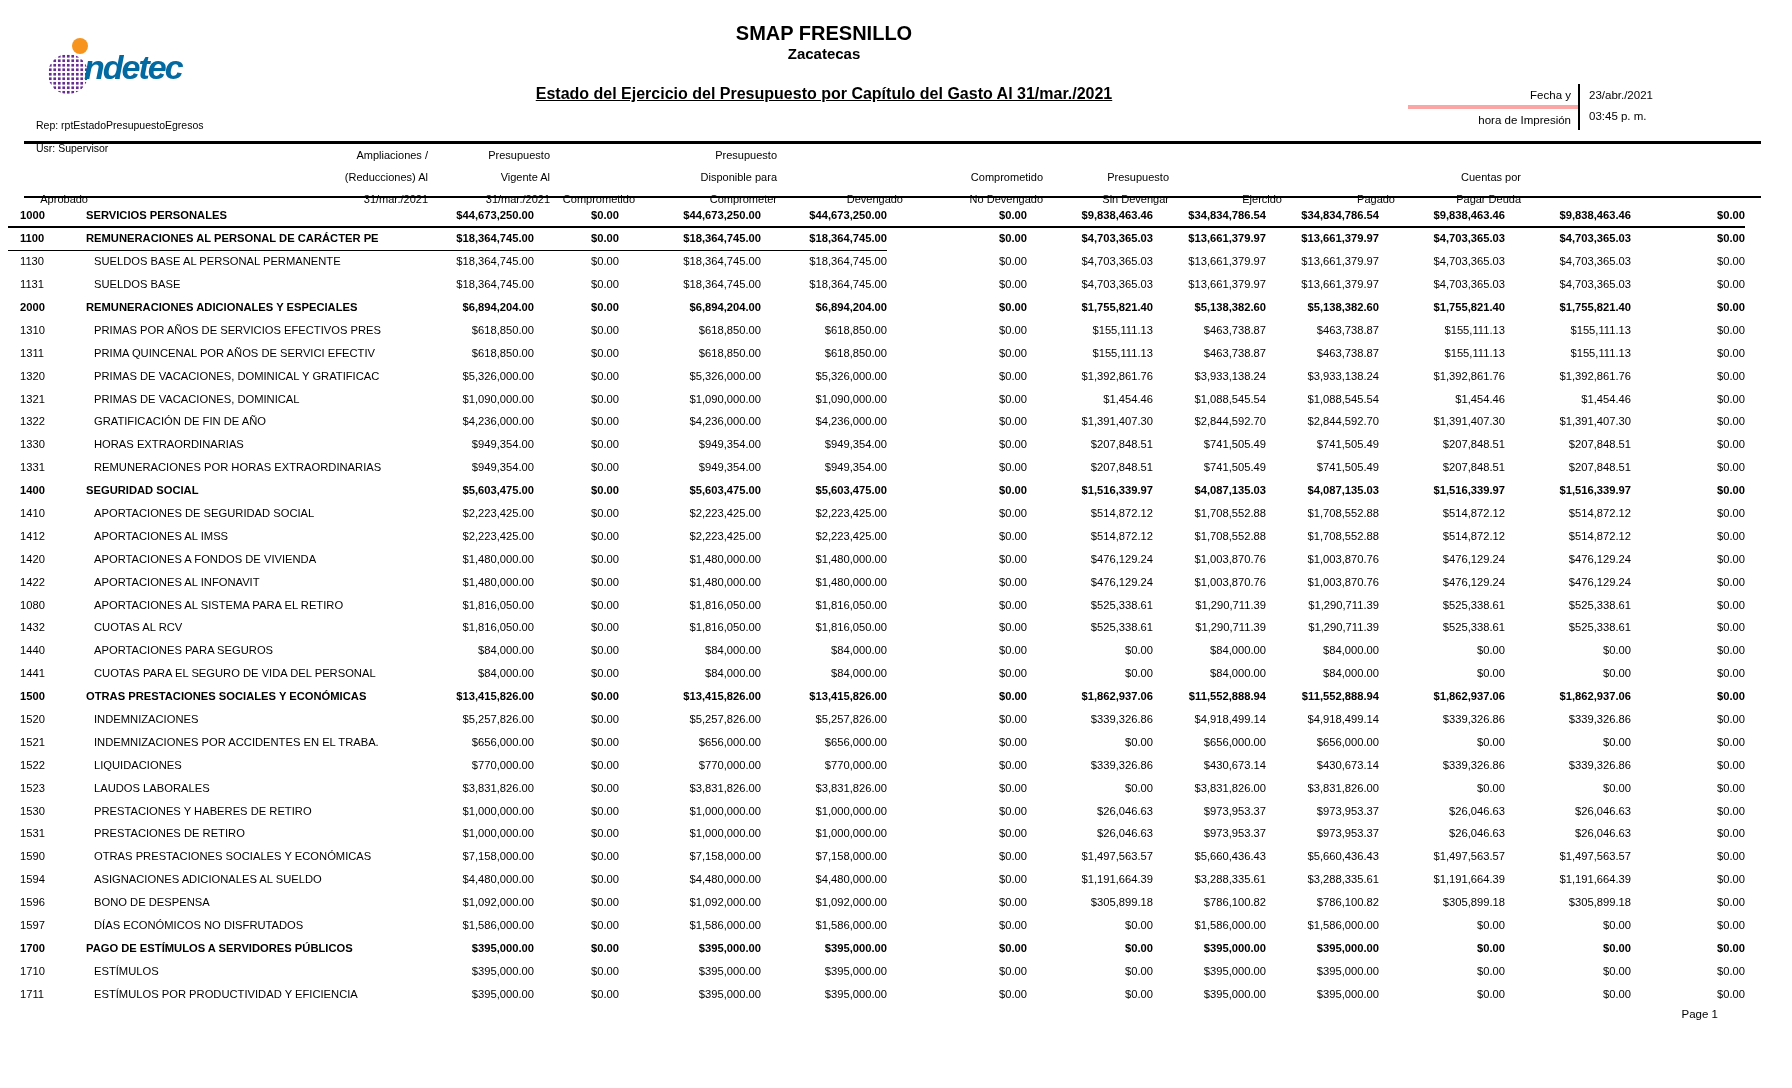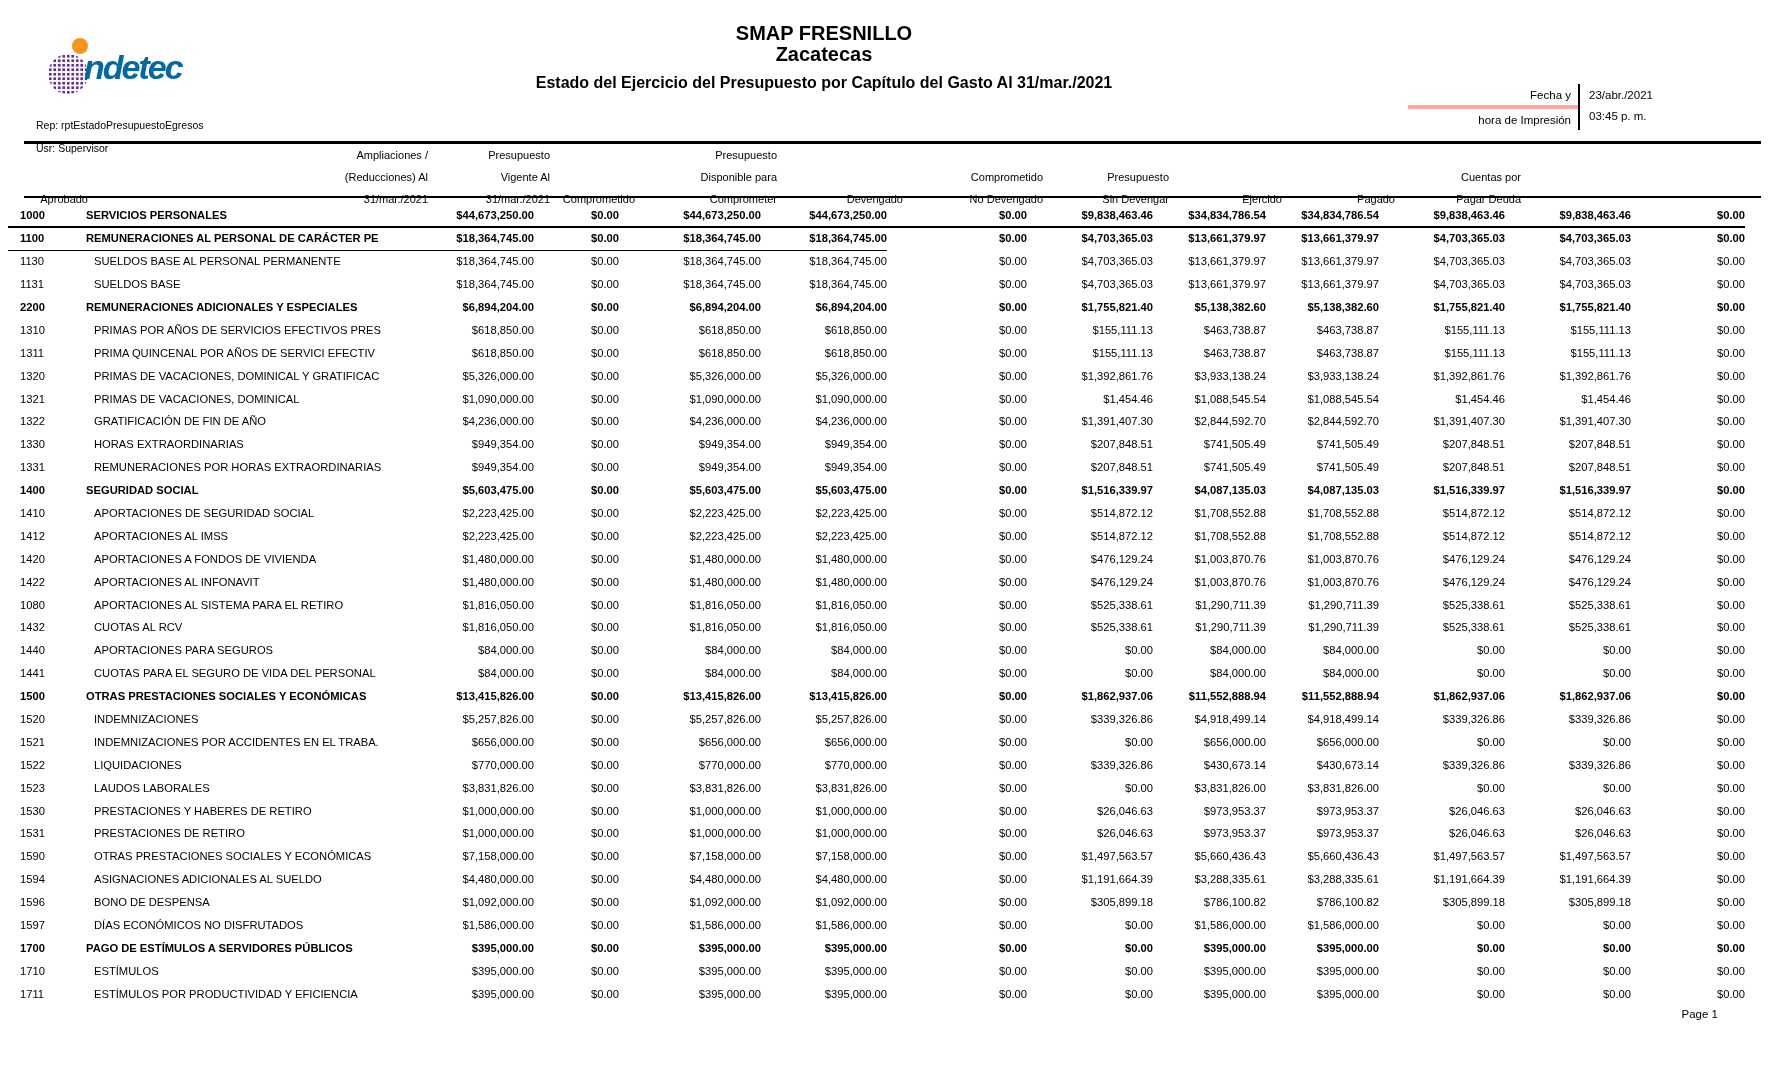--- a/index.html
+++ b/index.html
@@ -21,22 +21,22 @@
     font-style:italic; font-weight:900; font-size:34px; letter-spacing:-2px; color:#0369a1;
   }
 
   .meta-usr, .meta-rep { position:absolute; left:36px; font-size:10.5px; }
   .meta-usr { top:104px;margin-top:38px; }
   .meta-rep { top:119px; }
 
   
   .titles { position:absolute; left:424px; top:22px; width:800px; text-align:center; }
   .t-org    { font-size:20px; font-weight:bold; line-height:23px; }
-  .t-state  { font-size:20px; font-weight:bold; line-height:18px; }
-  .t-report { font-size:16px; font-weight:bold; line-height:20px; margin-top:10px; }
+  .t-state  { font-size:15px; font-weight:bold; line-height:18px; }
+  .t-report { font-size:16px; font-weight:bold; line-height:20px; margin-top:21px;text-decoration:underline; }
 
   
   .fecha { position:absolute; left:1408px; top:84px; display:flex; font-size:11.5px; }
   .fecha-labels { width:170px; border-right:2px solid #000; }
   .fecha-labels > div { height:21px; display:flex; align-items:center; justify-content:flex-end; padding-right:7px; }
   .fecha-labels > div:first-child { border-bottom:4px solid #fca5a5; }
   .fecha-values { padding-left:9px; }
   .fecha-values > div { height:21px; display:flex; align-items:center;text-align:right; }
 
   
@@ -183,21 +183,21 @@
         <div class="cell money">$18,364,745.00</div>
         <div class="cell money">$0.00</div>
         <div class="cell money">$4,703,365.03</div>
         <div class="cell money">$13,661,379.97</div>
         <div class="cell money">$13,661,379.97</div>
         <div class="cell money">$4,703,365.03</div>
         <div class="cell money">$4,703,365.03</div>
         <div class="cell money">$0.00</div>
       </div>
       <div class="row grid-cols bold">
-      <div class="cell code">2200</div>
+      <div class="cell code">2000</div>
       <div class="cell concept lvl-head">REMUNERACIONES ADICIONALES Y ESPECIALES</div>
     <div class="cell money">$6,894,204.00</div>
         <div class="cell money">$0.00</div>
         <div class="cell money">$6,894,204.00</div>
         <div class="cell money">$6,894,204.00</div>
         <div class="cell money">$0.00</div>
         <div class="cell money">$1,755,821.40</div>
         <div class="cell money">$5,138,382.60</div>
         <div class="cell money">$5,138,382.60</div>
         <div class="cell money">$1,755,821.40</div>

